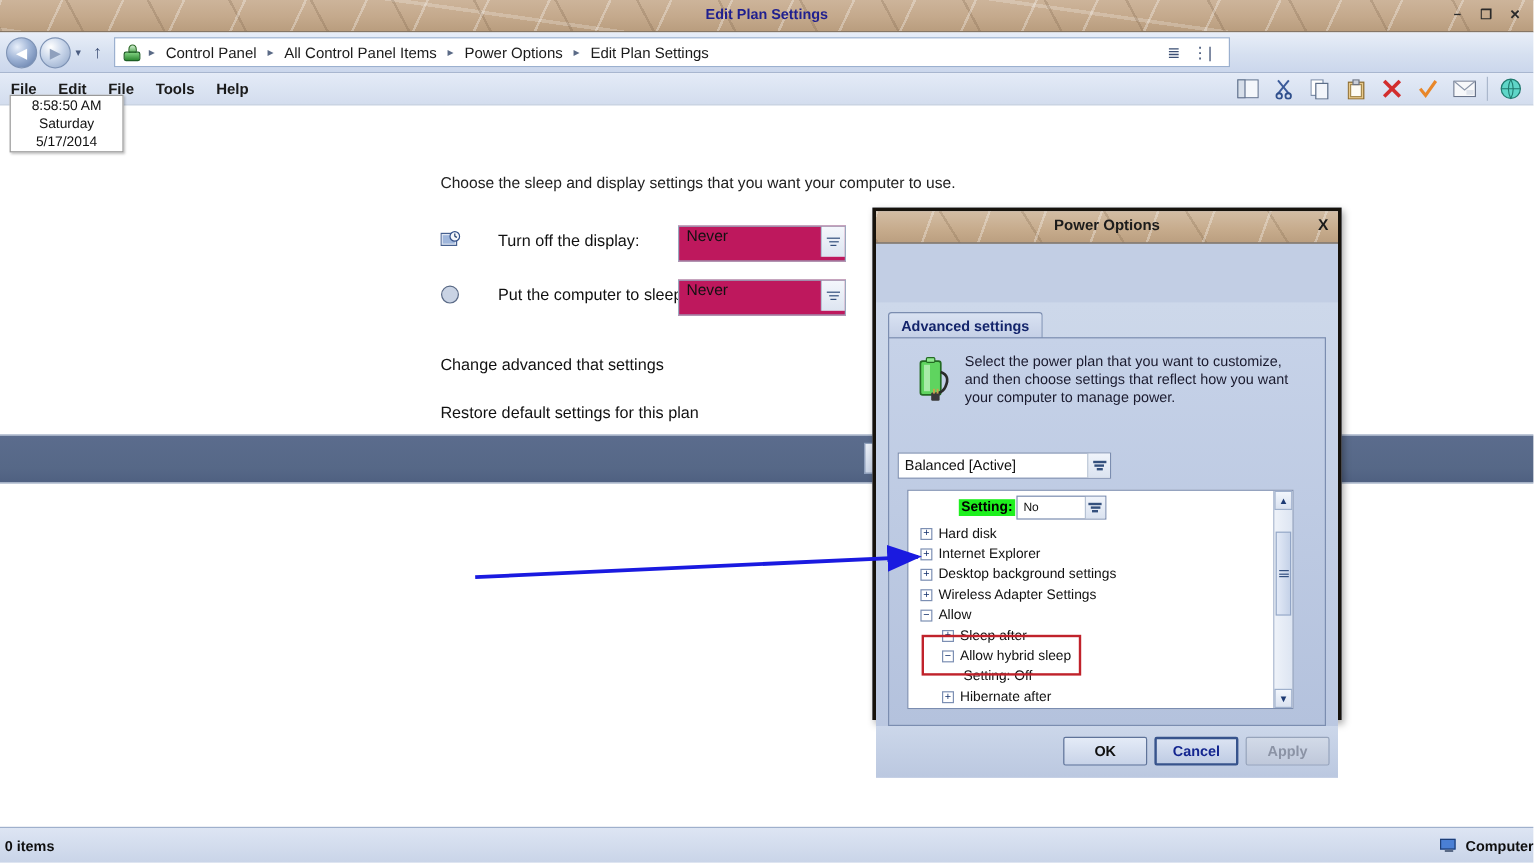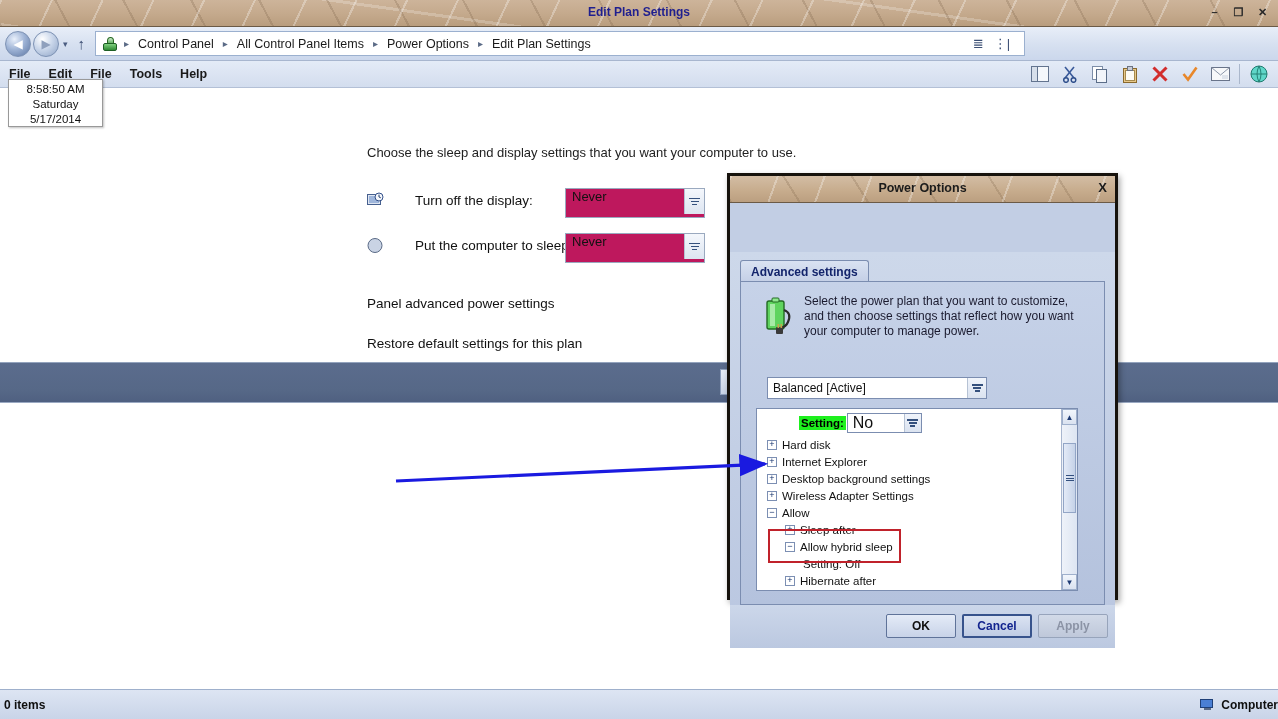--- a/index.html
+++ b/index.html
@@ -167,35 +167,35 @@
     border-radius: 3px 3px 0 0; font-size: 12px; font-weight: bold; color: #13246b; cursor: pointer;
   }
   #tabpanel {
     position: absolute; left: 10px; top: 29px; width: 365px; height: 324px;
     background: linear-gradient(#c6d2e8, #b4c2dd); border: 1px solid #7b8db0;
   }
   #batt-icon { position: absolute; left: 18px; top: 15px; width: 34px; height: 40px; }
   #dlg-desc { position: absolute; left: 63px; top: 12px; width: 285px; font-size: 12px; color: #1a1a2e; line-height: 15px; }
 
   #plan-combo {
-    position: absolute; left: 26px; top: 95px; width: 220px; height: 22px;
+    position: absolute; left: 7px; top: 95px; width: 178px; height: 22px;
     background: #fff; border: 1px solid #7b8db0; display: flex; align-items: center;
   }
   #plan-combo .val { font-size: 12px; color: #111; padding-left: 5px; flex: 1 1 auto; }
   #plan-combo .drop { width: 19px; height: 20px; border-left: 1px solid #b6c2d4; background: linear-gradient(#f0f4fb,#dbe3f0); display:flex; align-items:center; justify-content:center; cursor:pointer; }
 
   #tree-wrap {
     position: absolute; left: 15px; top: 126px; width: 322px; height: 183px;
     background: #ffffff; border: 1px solid #7b8db0; overflow: hidden;
   }
   #tree { position: absolute; left: 0; top: 0; right: 16px; bottom: 0; padding-top: 2px; }
   #setting-combo-row { position: relative; height: 22px; margin: 1px 0 2px 42px; display: flex; align-items: center; }
   .green-label { background: #1ef01e; color: #000; font-size: 11.5px; font-weight: bold; padding: 1px 2px; }
   #setting-combo { width: 75px; height: 20px; background: #fff; border: 1px solid #7b8db0; display: flex; align-items: center; margin-left: 1px; }
-  #setting-combo .val { font-size: 16px; color: #111; padding-left: 5px; flex: 1 1 auto; }
+  #setting-combo .val { font-size: 10px; color: #111; padding-left: 5px; flex: 1 1 auto; }
   #setting-combo .drop { width: 17px; height: 18px; border-left: 1px solid #b6c2d4; background: linear-gradient(#f0f4fb,#dbe3f0); display:flex; align-items:center; justify-content:center; cursor:pointer; }
 
   .tnode { display: flex; align-items: center; height: 17px; font-size: 11.5px; color: #111; cursor: pointer; }
   .expander {
     width: 10px; height: 10px; border: 1px solid #7c8fb3; background: #fff;
     display: inline-flex; align-items: center; justify-content: center;
     font-size: 9px; line-height: 1; color: #13306b; margin-right: 5px; flex: 0 0 auto;
   }
   .tnode.lvl1 { padding-left: 10px; }
   .tnode.lvl2 { padding-left: 28px; }
@@ -399,21 +399,21 @@
     <div class="val">Never</div>
     <div class="drop">
         <div class="drop-glyph">
           <i></i>
           <i></i>
           <i></i>
         </div>
       </div>
   </div>
 
-  <div class="link-line" style="left:367px; top:208px;">Panel advanced power settings</div>
+  <div class="link-line" style="left:367px; top:208px;">Change advanced that settings</div>
   <div class="link-line" style="left:367px; top:248px;">Restore default settings for this plan</div>
 
   <div id="dark-band"></div>
   <div id="band-nub"></div>
 </div>
 
 <svg id="arrow-svg">
   <defs>
     <marker id="ahead" markerWidth="9" markerHeight="7" refX="8" refY="3.5" orient="auto">
       <polygon points="0,0 9,3.5 0,7" fill="#1a1ae0"></polygon>

